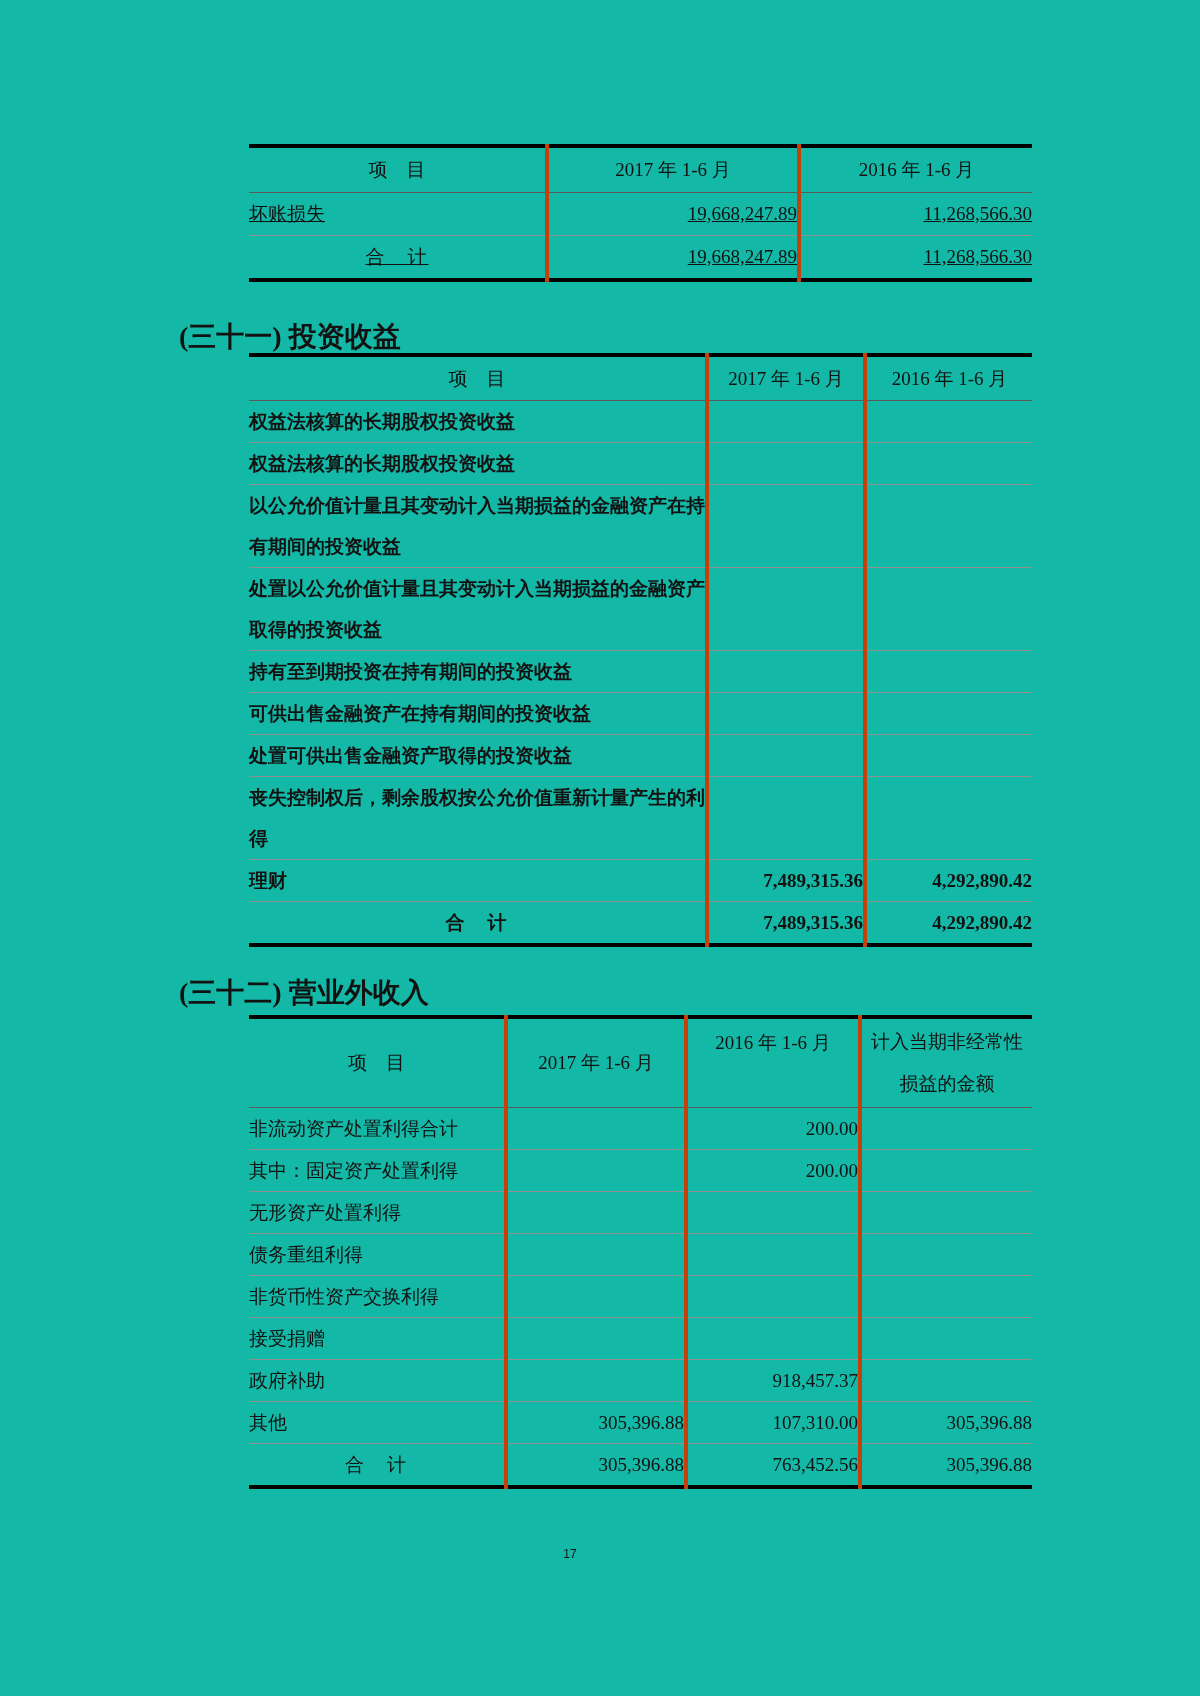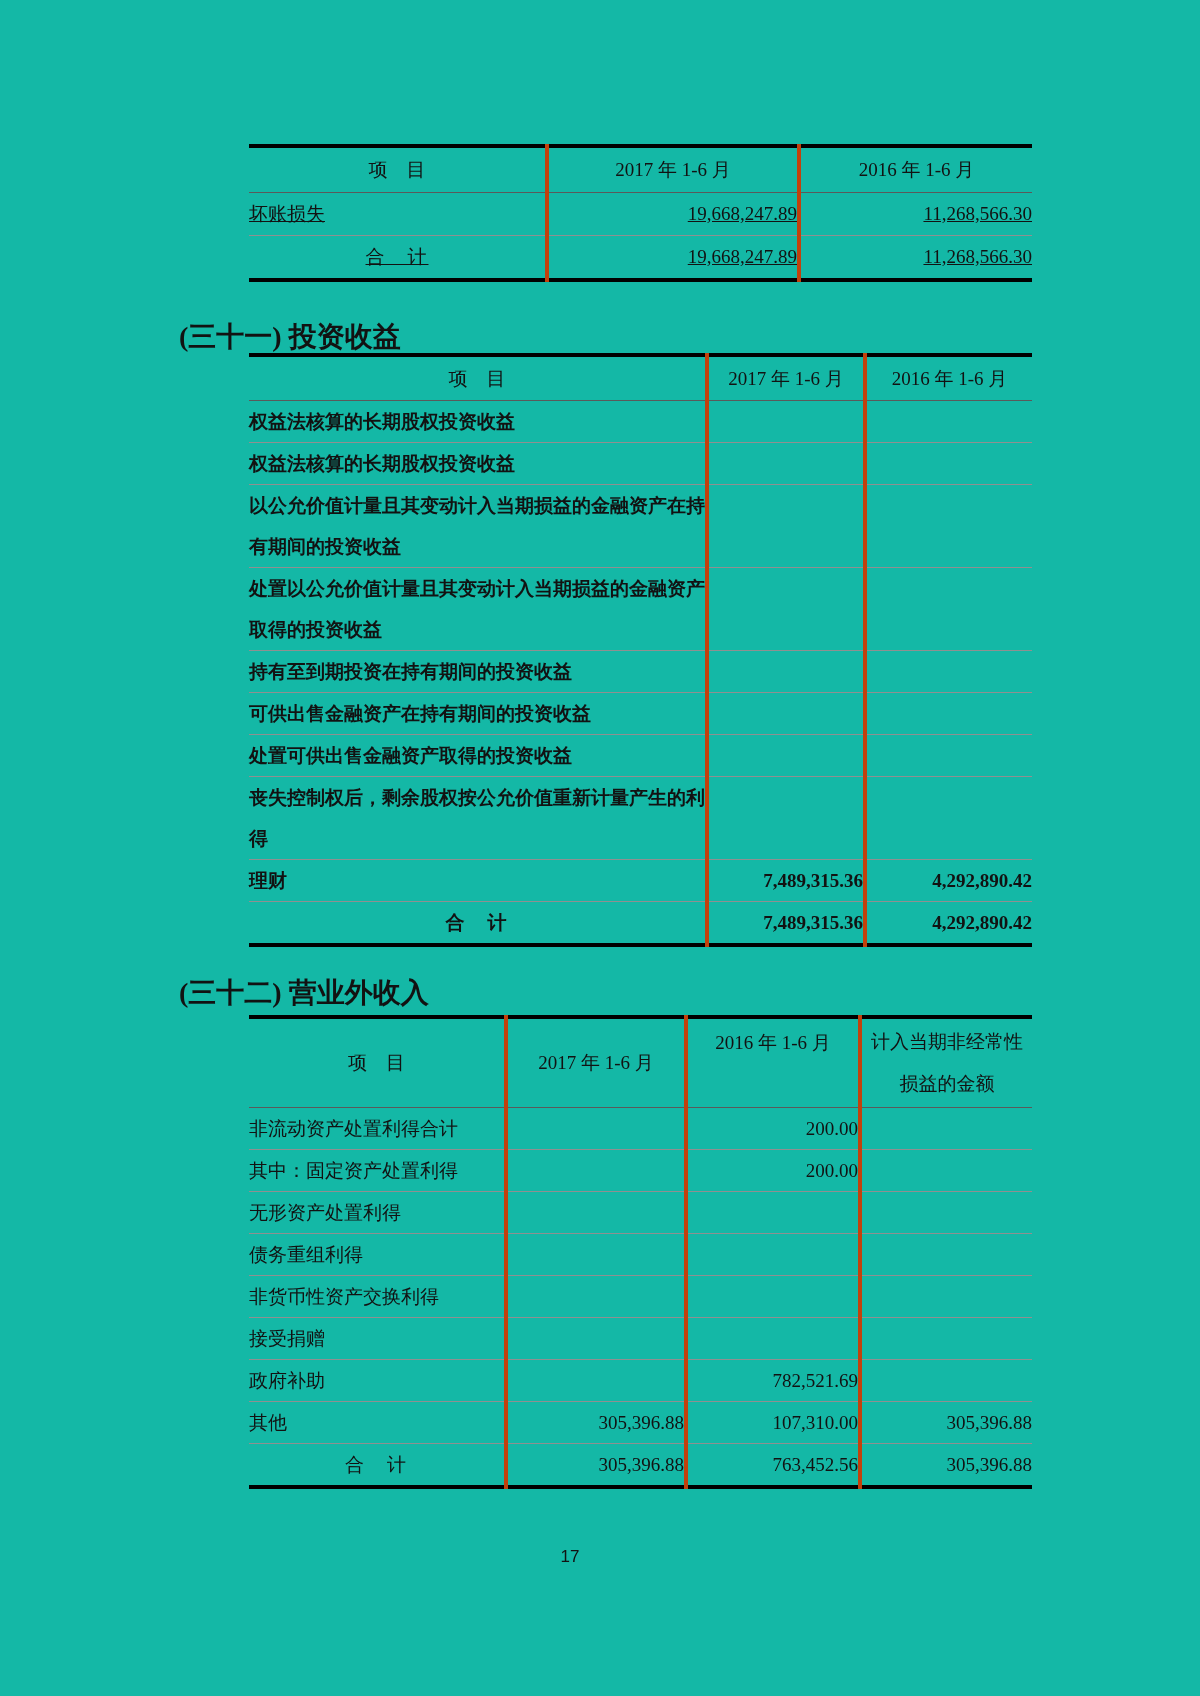--- a/index.html
+++ b/index.html
@@ -58,21 +58,21 @@
     font-weight:bold;
     line-height:24px;
     white-space:nowrap;
   }
   #sec31{top:325px;}
   #sec32{top:981px;}
   .page-number{
     position:absolute;
     left:0;top:1547px;width:1140px;
     text-align:center;
-    font-size:17px;
+    font-size:12px;
     font-family:"Liberation Sans","DejaVu Sans",sans-serif;
   }
 </style>
 </head>
 <body>
 
 <div class="page">
 
   <table class="fin-table t1">
     <colgroup>
@@ -220,21 +220,21 @@
         </tr>
         <tr>
           <td class="c-item">接受捐赠</td>
           <td class="c-num"></td>
           <td class="c-num"></td>
           <td class="c-num"></td>
         </tr>
         <tr>
           <td class="c-item">政府补助</td>
           <td class="c-num"></td>
-          <td class="c-num">782,521.69</td>
+          <td class="c-num">918,457.37</td>
           <td class="c-num"></td>
         </tr>
         <tr>
           <td class="c-item">其他</td>
           <td class="c-num">305,396.88</td>
           <td class="c-num">107,310.00</td>
           <td class="c-num">305,396.88</td>
         </tr>
         <tr class="row-total">
           <td class="c-item">合　计</td>

